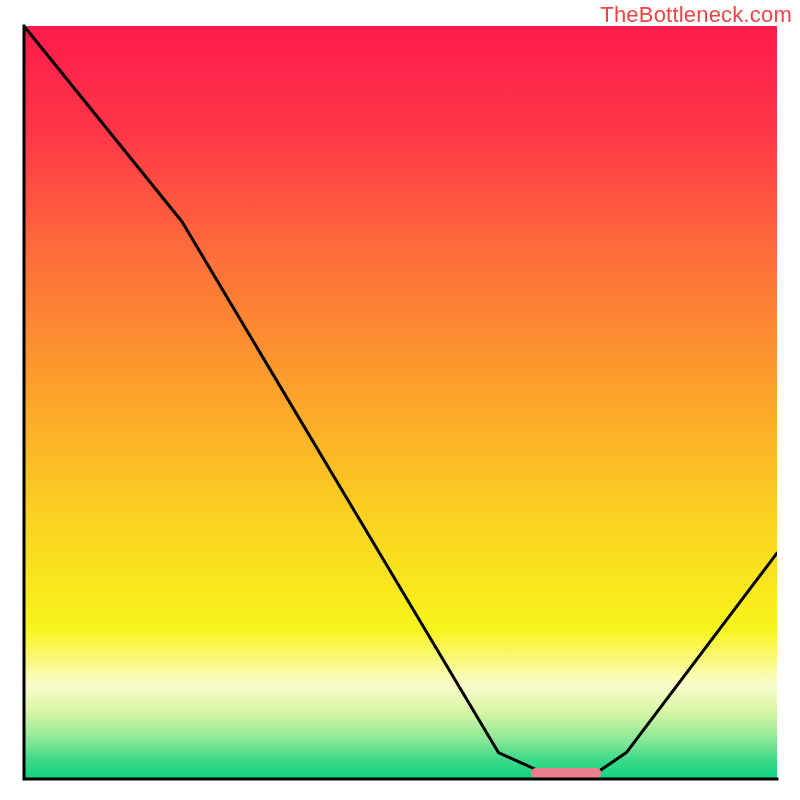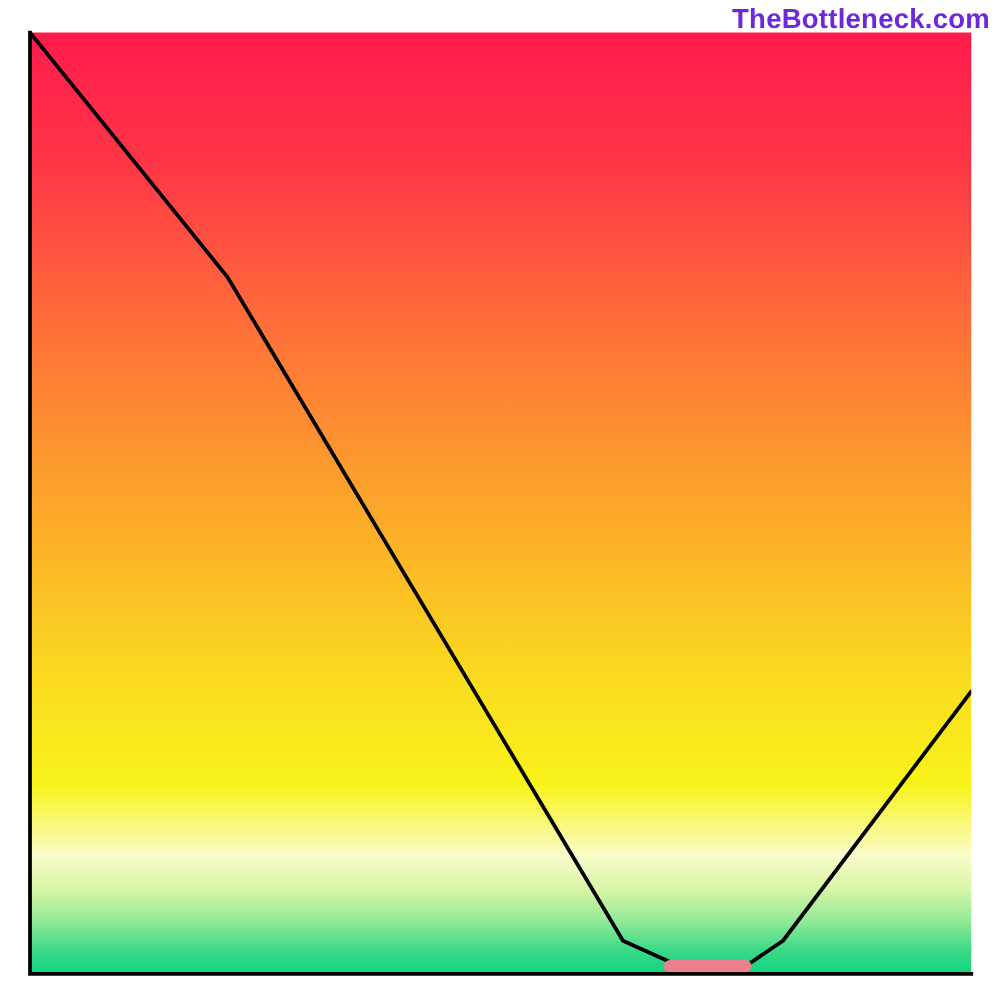--- a/index.html
+++ b/index.html
@@ -14,22 +14,22 @@
     position: relative;
     width: 800px;
     height: 800px;
   }
   .attribution {
     position: absolute;
     top: 2px;
     right: 8px;
     font-family: Arial, Helvetica, sans-serif;
     font-size: 22px;
-    color: #6d28d9;
-    font-weight: 700;
+    color: #ef4444;
+    font-weight: 400;
     letter-spacing: 0.2px;
   }
   svg {
     position: absolute;
     top: 0;
     left: 0;
   }
 </style>
 </head>
 <body>

